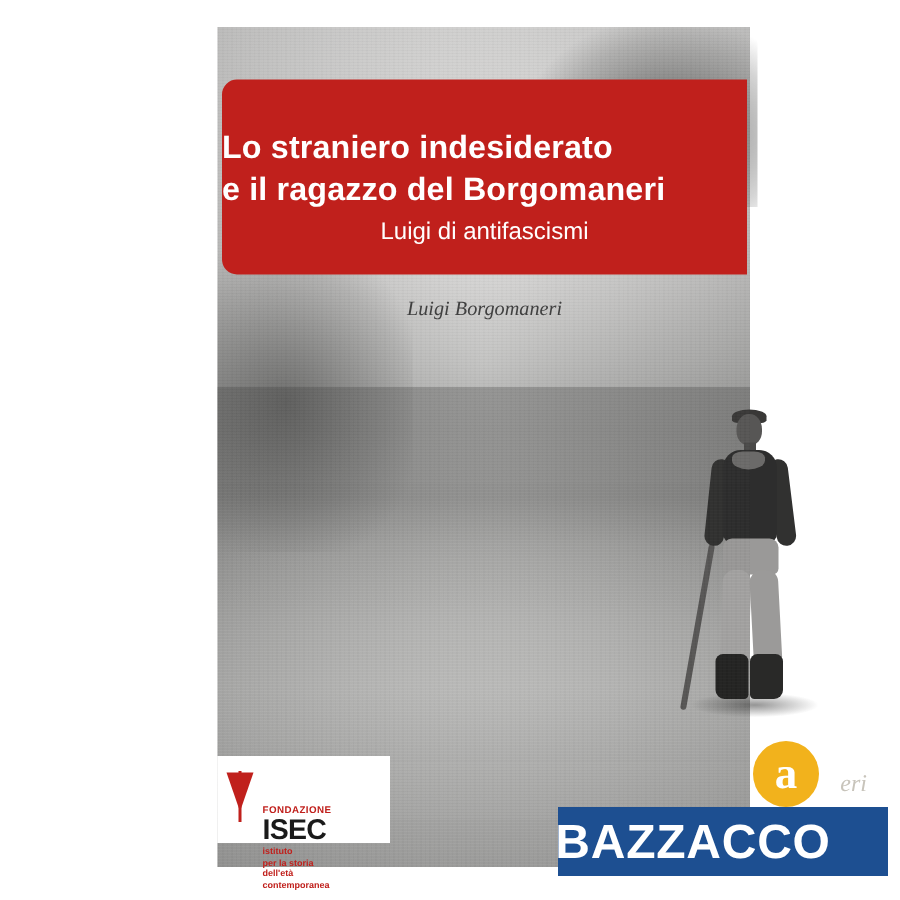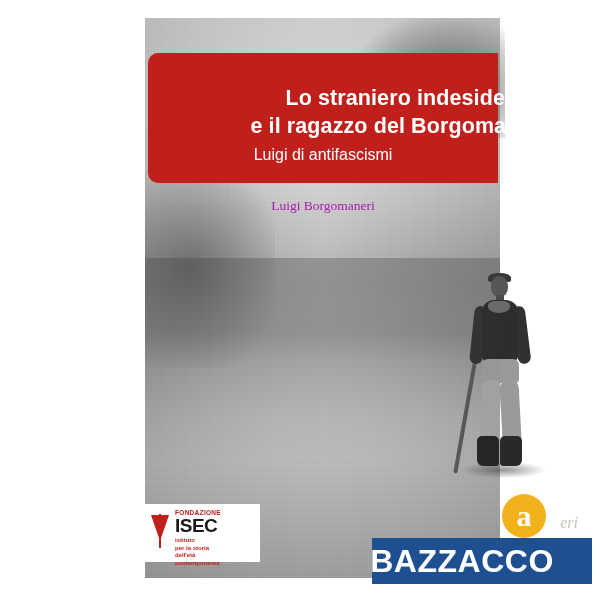--- a/index.html
+++ b/index.html
@@ -185,41 +185,41 @@
     width: 350px;
     height: 130px;
     background: #c0201c;
     border-radius: 10px 0 0 10px;
   }
   .title-line {
     color: #ffffff;
     font-weight: bold;
     font-size: 21.5px;
     letter-spacing: 0.1px;
-    text-align: right;
+    text-align: left;
     line-height: 28px;
-    padding-left: 48px;
   }
   .title-1 { position: absolute; left: 0; top: 31px; width: 350px; }
   .title-2 { position: absolute; left: 0; top: 59px; width: 350px; }
   .subtitle {
     position: absolute; left: 0; top: 93px; width: 350px;
     color: #ffffff;
     font-size: 16px;
     text-align: center;
   }
   .author {
     position: absolute;
     left: 148px;
     top: 198px;
     width: 350px;
     text-align: center;
     font-size: 13.5px;
-    color: #a21caf;
+    color: #404040;
     font-family: "Liberation Serif", serif;
+    font-style: italic;
   }
 
   
   .isec {
     position: absolute;
     left: 145px;
     bottom: 38px;
     width: 115px;
     height: 58px;
     background: #ffffff;
@@ -242,20 +242,21 @@
   .isec-mark .bar {
     position: absolute;
     left: 14px; top: 10px;
     width: 2px; height: 34px;
     background: #c0201c;
   }
   .isec-text {
     flex: 1;
     position: relative;
     padding-top: 5px;
+    margin-top: 28px;
   }
   .isec-fondazione {
     font-size: 6.5px;
     font-weight: bold;
     color: #c0201c;
     letter-spacing: 0.3px;
   }
   .isec-name {
     font-size: 19px;
     font-weight: bold;

